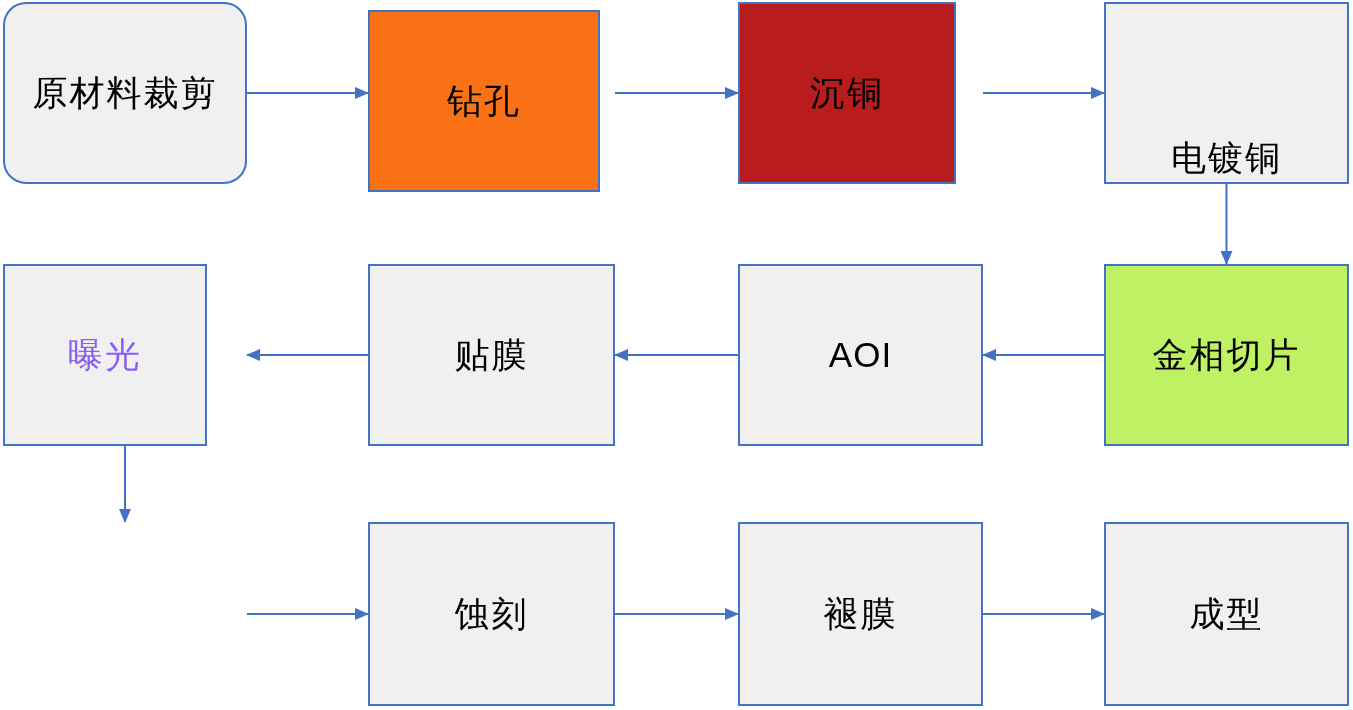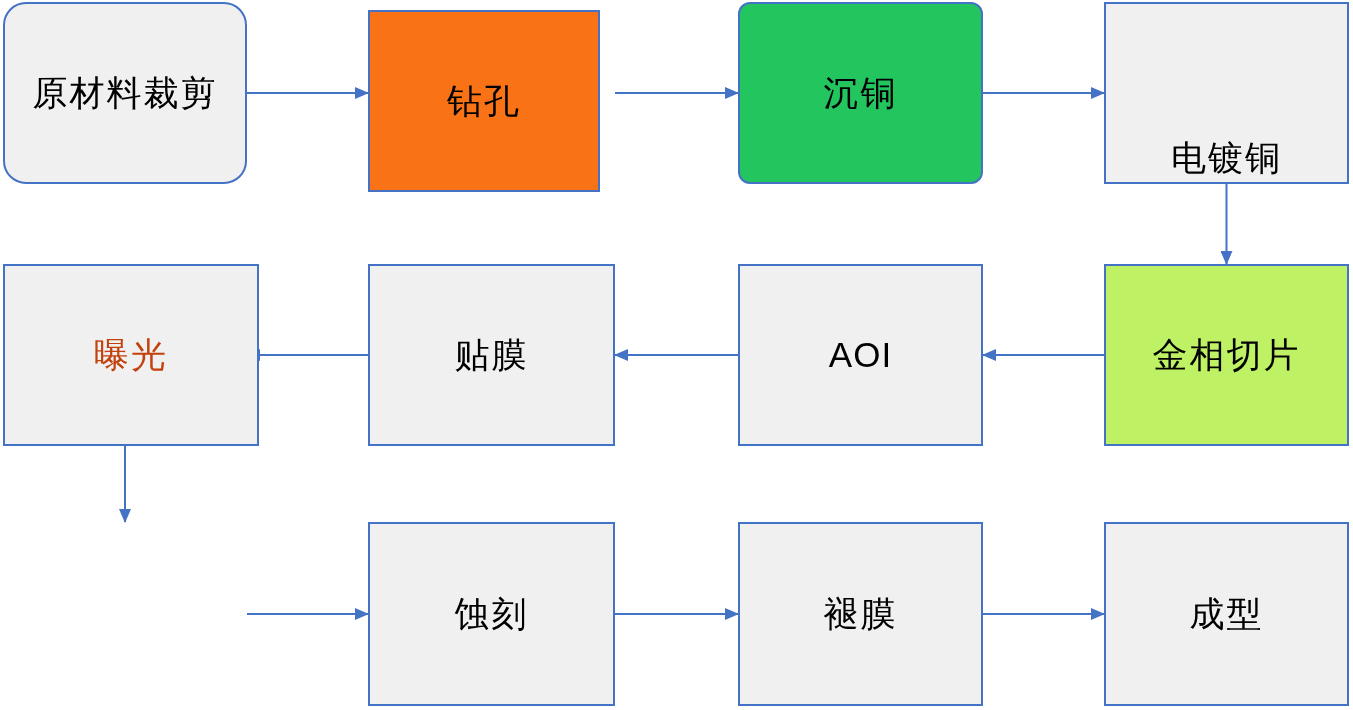--- a/index.html
+++ b/index.html
@@ -64,36 +64,36 @@
       <line x1="615" y1="614" x2="738" y2="614" stroke="#4472C4" stroke-width="2" marker-end="url(#arrowhead)" data-name="flow-arrow-etching-to-film-stripping"></line>
       <line x1="983" y1="614" x2="1104" y2="614" stroke="#4472C4" stroke-width="2" marker-end="url(#arrowhead)" data-name="flow-arrow-film-stripping-to-forming"></line>
     </svg>
 
 <div class="node" data-name="flow-node-raw-material-cutting" style="left: 3px; top: 2px; width: 244px; height: 182px; background: rgb(240, 240, 241); border-color: rgb(68, 114, 196); color: rgb(0, 0, 0); border-radius: 23px;">
       <span data-name="flow-node-label">原材料裁剪</span>
     </div>
     <div class="node" data-name="flow-node-drilling" style="left: 368px; top: 2px; width: 232px; height: 182px; background: #f97316; border-color: rgb(68, 114, 196); color: rgb(0, 0, 0); margin-top: 8px;">
       <span data-name="flow-node-label">钻孔</span>
     </div>
-    <div class="node" data-name="flow-node-copper-deposition" style="left: 738px; top: 2px; width: 245px; height: 182px; background: #22c55e; border-color: rgb(68, 114, 196); color: rgb(0, 0, 0); border-radius: 12px;">
+    <div class="node" data-name="flow-node-copper-deposition" style="left: 738px; top: 2px; width: 218px; height: 182px; background: #b91c1c; border-color: rgb(68, 114, 196); color: rgb(0, 0, 0);">
       <span data-name="flow-node-label">沉铜</span>
     </div>
     <div class="node" data-name="flow-node-copper-electroplating" style="left: 1104px; top: 2px; width: 245px; height: 182px; background: rgb(240, 240, 241); border-color: rgb(68, 114, 196); color: rgb(0, 0, 0); align-items: flex-end;">
       <span data-name="flow-node-label">电镀铜</span>
     </div>
     <div class="node" data-name="flow-node-metallographic-slicing" style="left: 1104px; top: 264px; width: 245px; height: 182px; background: #bef264; border-color: rgb(68, 114, 196); color: rgb(0, 0, 0);">
       <span data-name="flow-node-label">金相切片</span>
     </div>
     <div class="node" data-name="flow-node-film-lamination" style="left: 368px; top: 264px; width: 247px; height: 182px; background: rgb(240, 240, 241); border-color: rgb(68, 114, 196); color: rgb(0, 0, 0);">
       <span data-name="flow-node-label">贴膜</span>
     </div>
     <div class="node" data-name="flow-node-aoi" style="left: 738px; top: 264px; width: 245px; height: 182px; background: rgb(240, 240, 241); border-color: rgb(68, 114, 196); color: rgb(0, 0, 0);">
       <span data-name="flow-node-label">AOI</span>
     </div>
-    <div class="node" data-name="flow-node-exposure" style="left: 3px; top: 264px; width: 256px; height: 182px; background: rgb(240, 240, 241); border-color: rgb(68, 114, 196); color: #c2410c;">
+    <div class="node" data-name="flow-node-exposure" style="left: 3px; top: 264px; width: 204px; height: 182px; background: rgb(240, 240, 241); border-color: rgb(68, 114, 196); color: #8b5cf6;">
       <span data-name="flow-node-label">曝光</span>
     </div>
     <div class="node" data-name="flow-node-etching" style="left: 368px; top: 522px; width: 247px; height: 184px; background: rgb(240, 240, 241); border-color: rgb(68, 114, 196); color: rgb(0, 0, 0);">
       <span data-name="flow-node-label">蚀刻</span>
     </div>
     <div class="node" data-name="flow-node-film-stripping" style="left: 738px; top: 522px; width: 245px; height: 184px; background: rgb(240, 240, 241); border-color: rgb(68, 114, 196); color: rgb(0, 0, 0);">
       <span data-name="flow-node-label">褪膜</span>
     </div>
     <div class="node" data-name="flow-node-forming" style="left: 1104px; top: 522px; width: 245px; height: 184px; background: rgb(240, 240, 241); border-color: rgb(68, 114, 196); color: rgb(0, 0, 0);">
       <span data-name="flow-node-label">成型</span>

